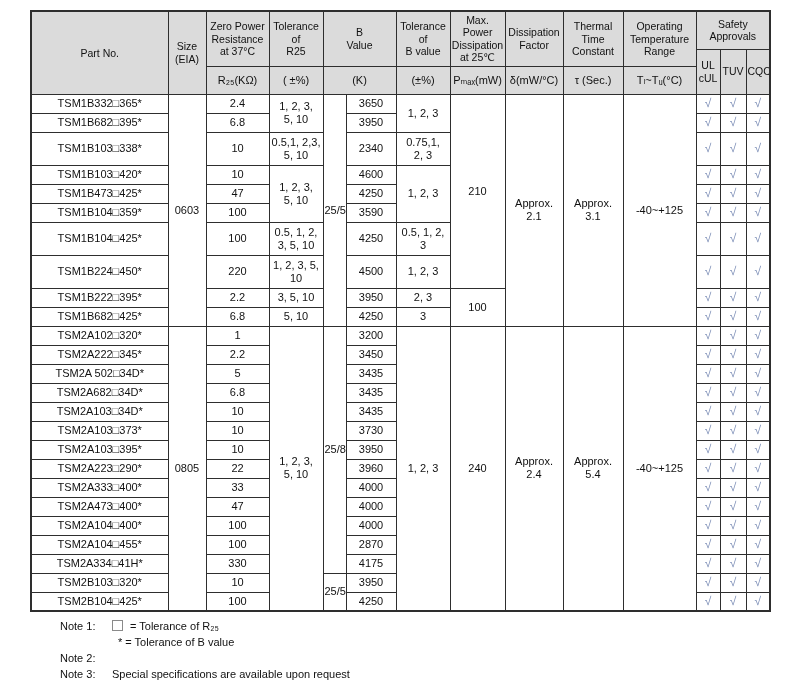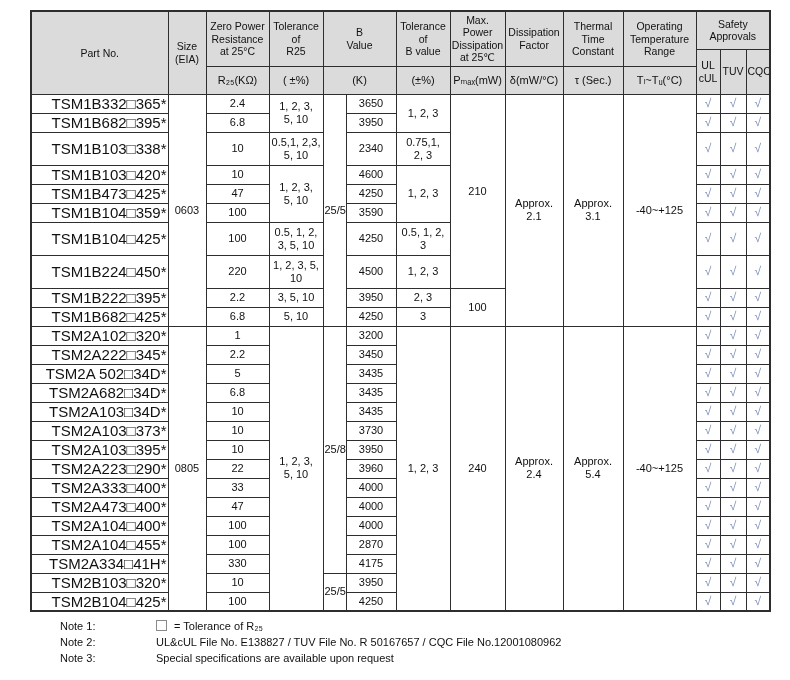--- a/index.html
+++ b/index.html
@@ -8,24 +8,24 @@
   table{border-collapse:collapse;table-layout:fixed;width:739px;border:2px solid #2e2e2e;}
   th,td{border:1px solid #2e2e2e;text-align:center;vertical-align:middle;
     padding:0 1px;overflow:hidden;}
   thead th{background:#dbdbdb;font-weight:400;font-size:10.5px;line-height:12.5px;
     white-space:pre-line;}
   thead tr.h3 th{font-size:11px;}
   tr.h1{height:38px;} tr.h2{height:17px;} tr.h3{height:28px;}
   tbody tr{height:19px;} tbody tr.tall{height:33px;}
   td{font-size:11px;line-height:13px;}
   td.pre{white-space:pre-line;}
-  td.part{font-size:15px;letter-spacing:0;text-align:right;}
+  td.part{font-size:11px;letter-spacing:0;}
   td.check span{color:#7f90b8;font-size:12px;}
   .notes{margin:6px 0 0 30px;font-size:11px;line-height:16px;}
-  .note-line{display:flex;align-items:flex-end;gap:44px;}
+  .note-line{display:flex;align-items:flex-end;}
   .nlabel{display:inline-block;width:52px;flex:0 0 52px;}
   .sq{display:inline-block;width:9px;height:9px;border:1px solid #8a8a8a;
     margin-right:7px;vertical-align:-1px;background:#fff;}
   .indent{padding-left:6px;}
 </style>
 </head>
 <body>
 
 <div class="wrap">
   <table>
@@ -45,21 +45,21 @@
       <col style="width:26px">
         <col style="width:24px">
     </colgroup>
     <thead>
       <tr class="h1">
         <th rowspan="3">Part No.</th>
         <th rowspan="3">Size
 (EIA)</th>
         <th rowspan="2">Zero Power
 Resistance
-at 25°C</th>
+at 37°C</th>
         <th rowspan="2">Tolerance
 of
 R25</th>
         <th rowspan="2" colspan="2">B
 Value</th>
         <th rowspan="2">Tolerance
 of
 B value</th>
         <th rowspan="2">Max.
 Power
@@ -338,21 +338,24 @@
         </tr>
       </tbody>
   </table>
 
   <div class="notes">
     <div class="note-line">
       <span class="nlabel">Note 1:</span>
       <span class="nbody"><span class="sq"></span><span>= Tolerance of R₂₅</span></span>
     </div>
     <div class="note-line">
+      <span class="nlabel"></span>
+      <span class="nbody indent">* = Tolerance of B value</span>
+    </div>
+    <div class="note-line">
       <span class="nlabel">Note 2:</span>
-      <span class="nbody">UL&amp;cUL File No. E138827 / TUV File No. R 50167657 / CQC File No.12001080962</span>
     </div>
     <div class="note-line">
       <span class="nlabel">Note 3:</span>
       <span class="nbody">Special specifications are available upon request</span>
     </div>
   </div>
 </div>
 
 </body></html>

